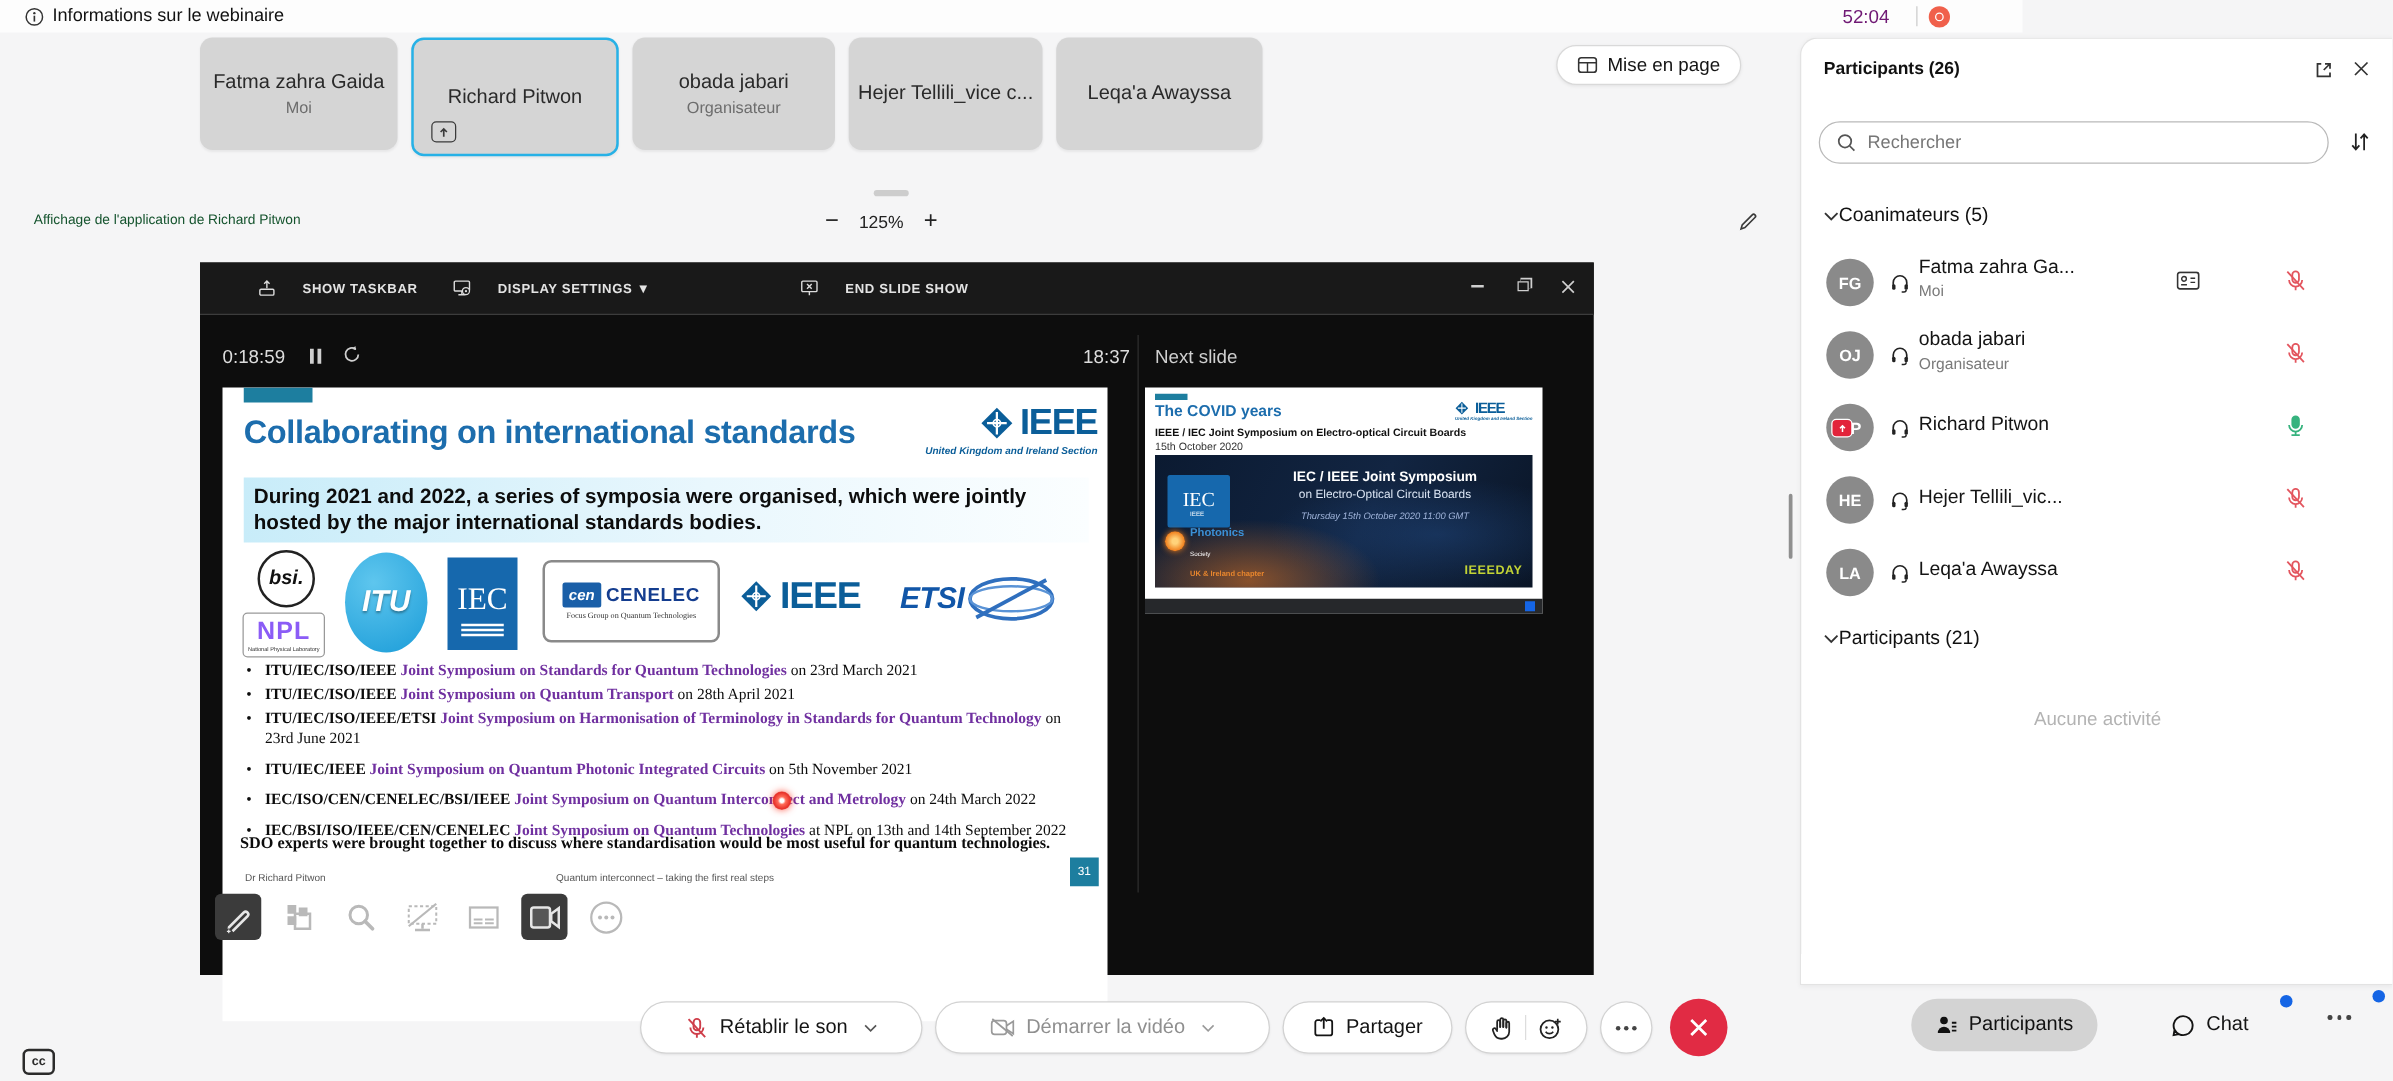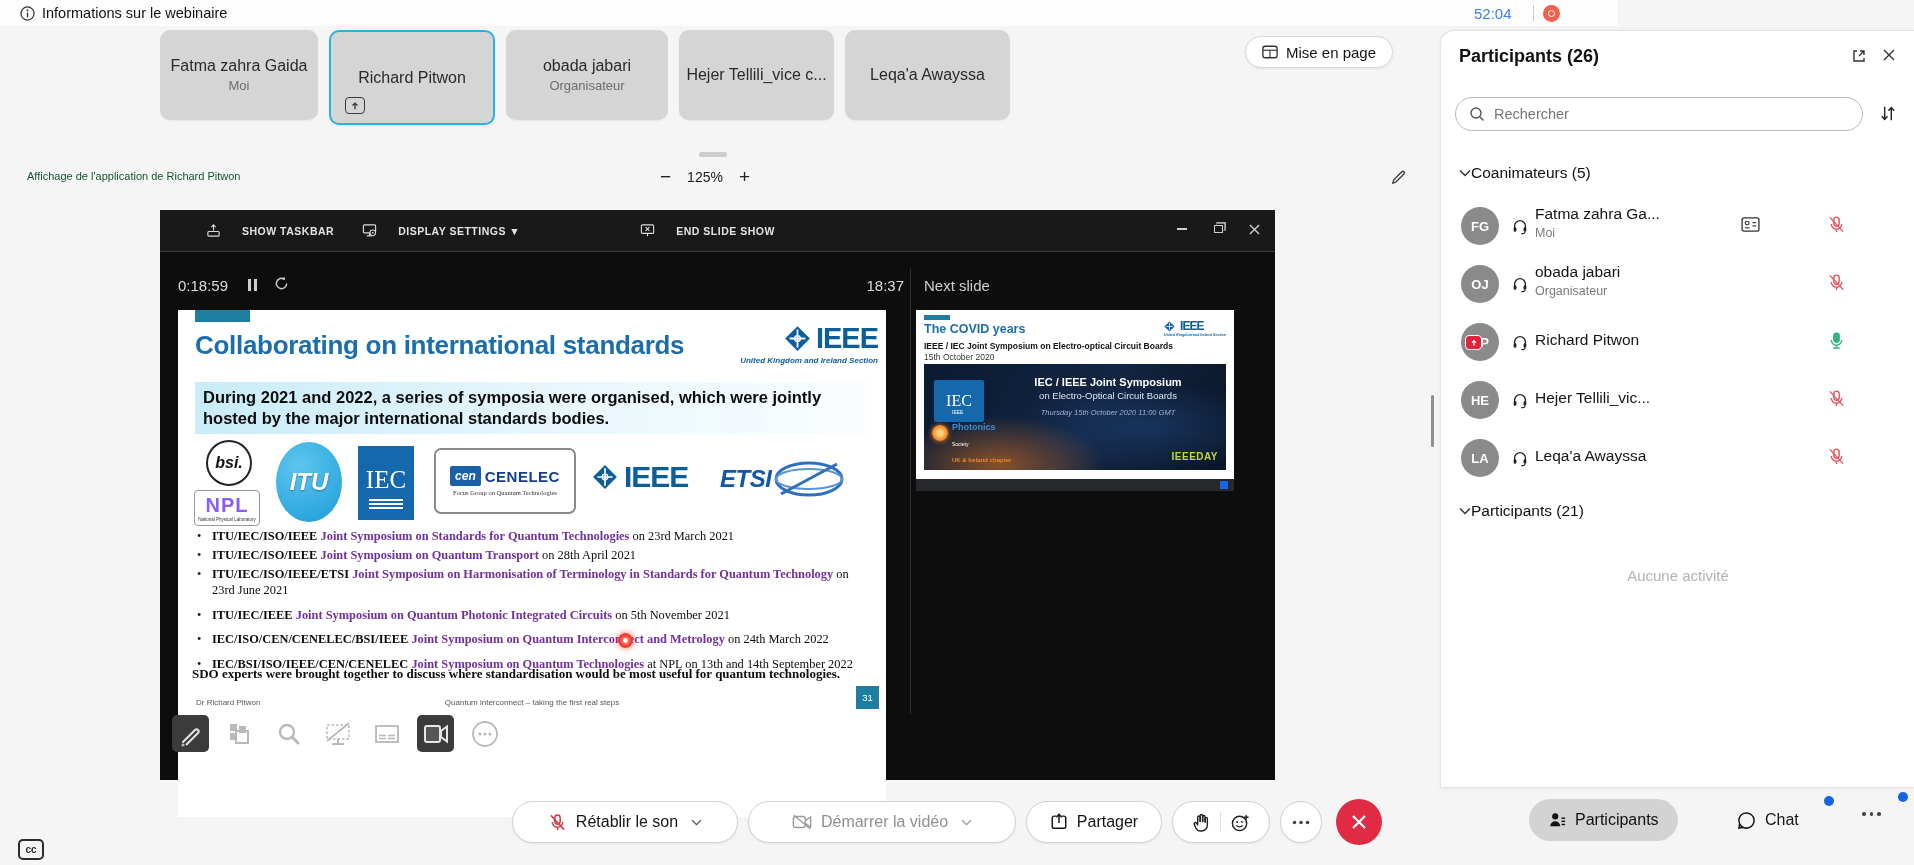--- a/index.html
+++ b/index.html
@@ -4,21 +4,21 @@
 <style>
   *{box-sizing:border-box;margin:0;padding:0}
   html,body{width:1914px;height:865px;overflow:hidden}
   body{font-family:"Liberation Sans",sans-serif;background:#f5f5f6;position:relative;color:#141414}
   svg{display:block}
 
   
   #topstrip{position:absolute;left:0;top:0;width:1618px;height:26px;background:#fdfdfd}
   #info-wrap{position:absolute;left:20px;top:5px;display:flex;align-items:center;gap:7px}
   #info-label{font-size:14.5px;color:#111}
-  #meeting-timer{position:absolute;left:1474px;top:5px;font-size:15px;color:#3b82f6}
+  #meeting-timer{position:absolute;left:1474px;top:5px;font-size:15px;color:#701a75}
   #timer-div{position:absolute;left:1533px;top:5px;width:1px;height:16px;background:#ccc}
   #record-dot{position:absolute;left:1543px;top:5px;width:17px;height:17px;border-radius:50%;background:#f0604b;display:flex;align-items:center;justify-content:center}
   #record-dot i{width:7px;height:7px;border:1.6px solid #fff;border-radius:50%}
 
   
   #filmstrip{position:absolute;left:160px;top:30px;display:flex;gap:11px;align-items:flex-start}
   .thumb{height:90px;border-radius:10px;background:#d5d5d5;display:flex;flex-direction:column;align-items:center;justify-content:center;gap:3px;position:relative;box-shadow:0 1px 2px rgba(0,0,0,.06)}
   .thumb .t-name{font-size:16px;color:#2a2a2a}
   .thumb .t-role{font-size:13px;color:#6d6d6d}
   .thumb.selected{border:2.5px solid #27b1e6;height:95px}
@@ -120,21 +120,21 @@
   
   #pv-tools{position:absolute;left:12px;top:505px;display:flex;gap:12px;align-items:center}
   .ticon{width:37px;height:37px;border-radius:5px;display:flex;align-items:center;justify-content:center;cursor:pointer}
   .ticon.sel{background:#3b3b3b}
 
   
   #resize-handle{position:absolute;left:1431px;top:395px;width:3px;height:52px;background:#8f8f8f;border-radius:2px;cursor:col-resize}
 
   
   #panel{position:absolute;left:1440px;top:30px;width:474px;height:758px;background:#fff;border:1px solid #e3e3e3;border-right:none;border-radius:14px 0 0 0;box-shadow:0 1px 4px rgba(0,0,0,.05)}
-  #panel-title{position:absolute;left:18px;top:15px;font-size:18px;font-weight:bold;color:#111}
+  #panel-title{position:absolute;left:18px;top:15px;font-size:14px;font-weight:bold;color:#111}
   #panel-popout{position:absolute;left:410px;top:17px;cursor:pointer}
   #panel-close{position:absolute;left:441px;top:17px;cursor:pointer}
   #search-box{position:absolute;left:14px;top:66px;width:408px;height:34px;border:1px solid #b9b9b9;border-radius:17px;background:#fff;display:flex;align-items:center;gap:9px;padding:0 13px}
   #search-box input{border:none;outline:none;font-size:14.5px;color:#333;width:330px;font-family:"Liberation Sans",sans-serif;background:transparent}
   #search-box input::placeholder{color:#767676}
   #sort-btn{position:absolute;left:437px;top:73px;cursor:pointer}
   .sec-header{position:absolute;left:18px;display:flex;align-items:center;gap:0;font-size:15.5px;color:#111;cursor:pointer}
   #cohosts-header{top:133px}
   #attendees-header{top:471px}
   #show-all{position:absolute;left:0;top:473px;width:450px;text-align:right;font-size:14px;color:#1565e5;cursor:pointer}

